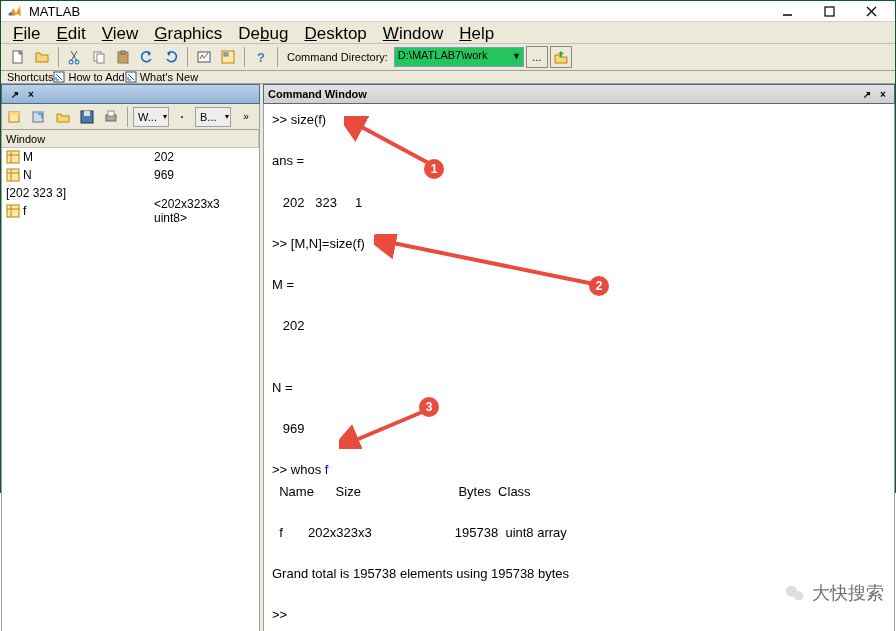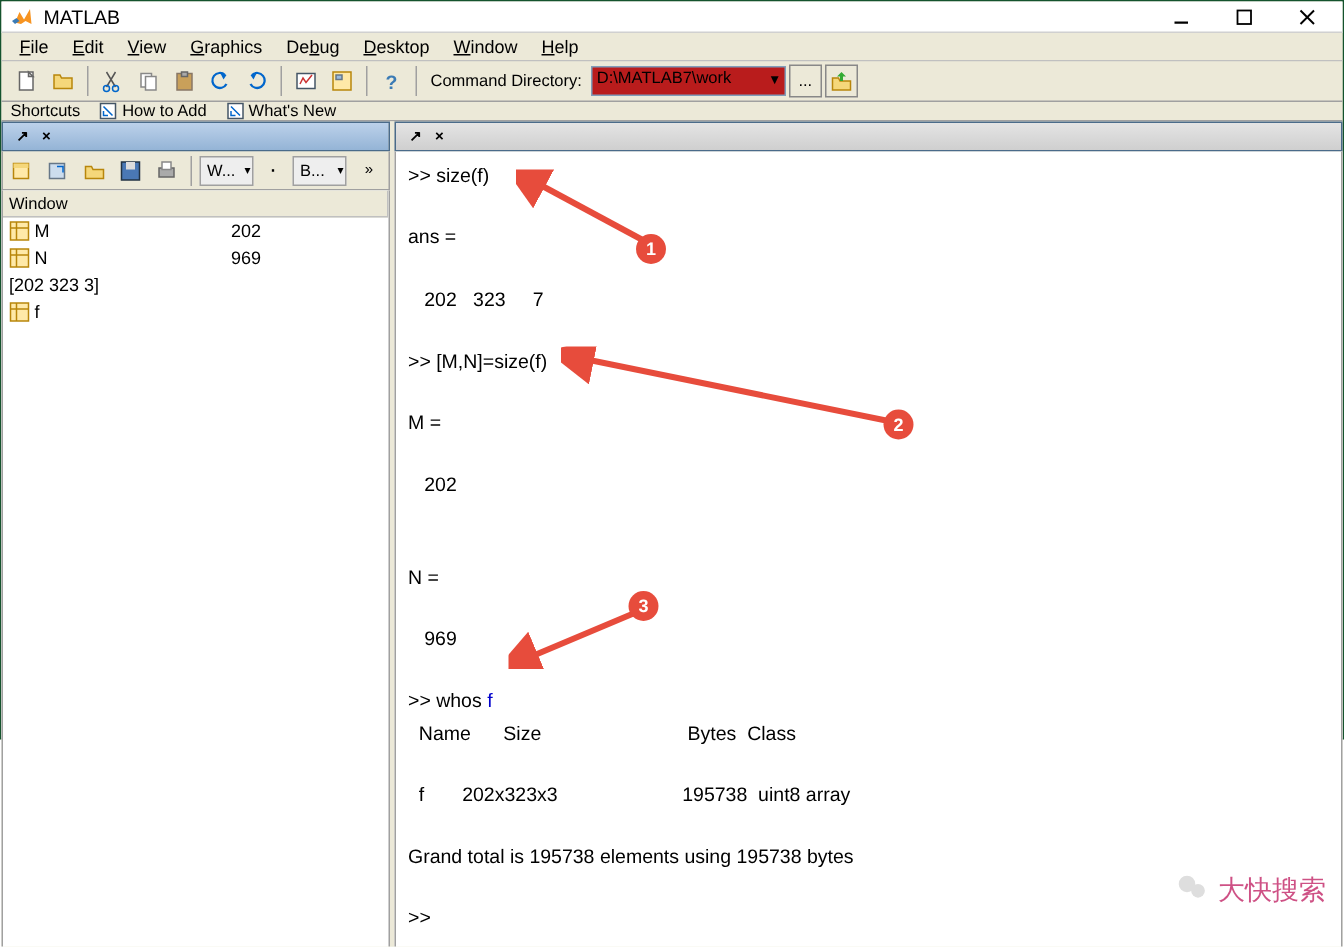--- a/index.html
+++ b/index.html
@@ -4,29 +4,29 @@
 <style>
 *{box-sizing:border-box;margin:0;padding:0;font-family:"Microsoft Sans Serif",Tahoma,sans-serif}
 body{background:#fff;overflow:hidden;width:896px;height:631px;position:relative}
 .window{border:1px solid #14532d;width:896px;height:493px;display:flex;flex-direction:column;background:#ece9d8}
 .titlebar{height:28px;background:#fff;border-bottom:1px solid #d0d0d0;display:flex;align-items:center;padding:0 6px;font-size:13px}
 .titlebar .logo{width:16px;height:16px;margin-right:6px}
 .titlebar .title{flex:1;font-size:13px;color:#000}
 .winbtns{display:flex;gap:14px;margin-right:4px}
 .winbtn{width:28px;height:20px;display:flex;align-items:center;justify-content:center;border:none;background:transparent}
 .winbtn svg{width:11px;height:11px}
-.menubar{height:22px;background:#ece9d8;display:flex;align-items:flex-end;padding:0 6px;font-size:12px;gap:4px;border-bottom:1px solid #c0c0c0}
+.menubar{height:22px;background:#ece9d8;display:flex;align-items:flex-start;padding:0 6px;font-size:17px;gap:4px;border-bottom:1px solid #c0c0c0}
 .menuitem{padding:2px 6px}
 .menuitem u{text-decoration:underline}
 .toolbar{height:28px;background:#ece9d8;display:flex;align-items:center;padding:2px 6px;font-size:11px;gap:2px;border-bottom:1px solid #a0a0a0}
 .tbtn{width:22px;height:22px;border:1px solid transparent;display:flex;align-items:center;justify-content:center;background:transparent}
 .sep{width:1px;height:20px;background:#a0a0a0;margin:0 3px}
 .dirlabel{font-size:11px;margin:0 4px}
-.dirfield{font-size:11px;background:#b91c1c;border:1px solid #7f9db9;padding:1px 18px 1px 3px;width:130px;height:20px;position:relative}
-.shortcutbar{height:22px;background:#ece9d8;display:flex;align-items:flex-end;padding:0 6px;font-size:11px;gap:13px;border-bottom:1px solid #a0a0a0}
+.dirfield{font-size:11px;background:#22c55e;border:1px solid #7f9db9;padding:1px 18px 1px 3px;width:130px;height:20px;position:relative}
+.shortcutbar{height:22px;background:#ece9d8;display:flex;align-items:flex-end;padding:0 6px;font-size:11px;gap:0;border-bottom:1px solid #a0a0a0}
 .sclink{display:flex;align-items:center;gap:3px}
 .main{flex:1;display:flex;background:#ece9d8}
 .leftpanel{width:262px;display:flex;flex-direction:column;border-right:3px solid #ece9d8}
 .rightpanel{flex:1;display:flex;flex-direction:column}
 .panelhdr{height:20px;background:linear-gradient(#9db8d9,#7a9bc4);border:1px solid #4a6b8a;display:flex;align-items:center;padding:0 4px;font-size:11px;font-weight:bold;color:#fff}
 .panelhdr .ptitle{flex:1;color:#000;font-weight:bold}
 .panelhdr .pbtn{width:14px;height:14px;display:flex;align-items:center;justify-content:center;margin-left:2px;color:#000;font-size:10px}
 .wstoolbar{height:26px;background:#ece9d8;border:1px solid #a0a0a0;border-top:none;display:flex;align-items:center;padding:2px;gap:2px}
 .wstoolbar .tb{width:22px;height:20px;display:flex;align-items:center;justify-content:center}
 .wstoolbar .combo{border:1px solid #a0a0a0;background:#eee;padding:1px 14px 1px 4px;font-size:11px;height:20px;display:flex;align-items:center;position:relative}
@@ -38,21 +38,21 @@
 .col-value{flex:1}
 .wsrow{display:flex;font-size:12px;height:18px;align-items:center}
 .wsrow .cell{padding:0 4px;display:flex;align-items:center;gap:3px}
 .wsrow .cell.name{width:148px}
 .wsrow .cell.value{flex:1}
 .varicon{width:14px;height:14px}
 .cmdwin{flex:1;background:#fff;border:1px solid #a0a0a0;border-top:none;font-family:"Courier New",monospace;font-size:13px;padding:6px 8px;position:relative;white-space:pre;line-height:1.55;overflow:hidden}
 .arrow{position:absolute;pointer-events:none}
 .callout{position:absolute;width:20px;height:20px;background:#e74c3c;border-radius:50%;color:#fff;font-size:12px;font-weight:bold;display:flex;align-items:center;justify-content:center;pointer-events:none}
 .blue{color:#0000cc}
-.watermark{position:absolute;right:12px;bottom:26px;color:#be185d;font-size:18px;display:flex;align-items:flex-start;gap:6px;opacity:0.75;font-family:"Microsoft YaHei",sans-serif}
+.watermark{position:absolute;right:12px;bottom:26px;color:#404040;font-size:18px;display:flex;align-items:flex-end;gap:6px;opacity:0.75;font-family:"Microsoft YaHei",sans-serif}
 .watermark svg{width:22px;height:22px;opacity:0.8}
 .dotrow{border:1px dotted #888}
 </style>
 </head>
 <body>
 
 <div class="window">
 
   <div class="titlebar">
     <svg class="logo" viewBox="0 0 16 16">
@@ -265,35 +265,37 @@
         </div>
         <div class="wsrow">
           <div class="cell name">
               <svg class="varicon" viewBox="0 0 14 14">
                 <rect x="1" y="1" width="12" height="12" fill="#ffe9a8" stroke="#b8860b"></rect>
                 <line x1="1" y1="5" x2="13" y2="5" stroke="#b8860b"></line>
                 <line x1="5" y1="1" x2="5" y2="13" stroke="#b8860b"></line>
               </svg>
               <span>f</span>
             </div>
+          <div class="cell value">&lt;202x323x3 uint8&gt;</div>
         </div>
       </div>
 
     </div>
 
     <div class="rightpanel">
       <div class="panelhdr" style="background:linear-gradient(#e4e4e4,#cfcfcf)">
+        <span class="ptitle">Command Window</span>
         <span class="pbtn">↗</span>
         <span class="pbtn">×</span>
       </div>
       <div class="cmdwin"><span>&gt;&gt; size(f)</span>
 
 <span>ans =</span>
 
-<span>   202   323     7</span>
+<span>   202   323     1</span>
 
 <span>&gt;&gt; [M,N]=size(f)</span>
 
 <span>M =</span>
 
 <span>   202</span>
 
 
 <span>N =</span>
 

